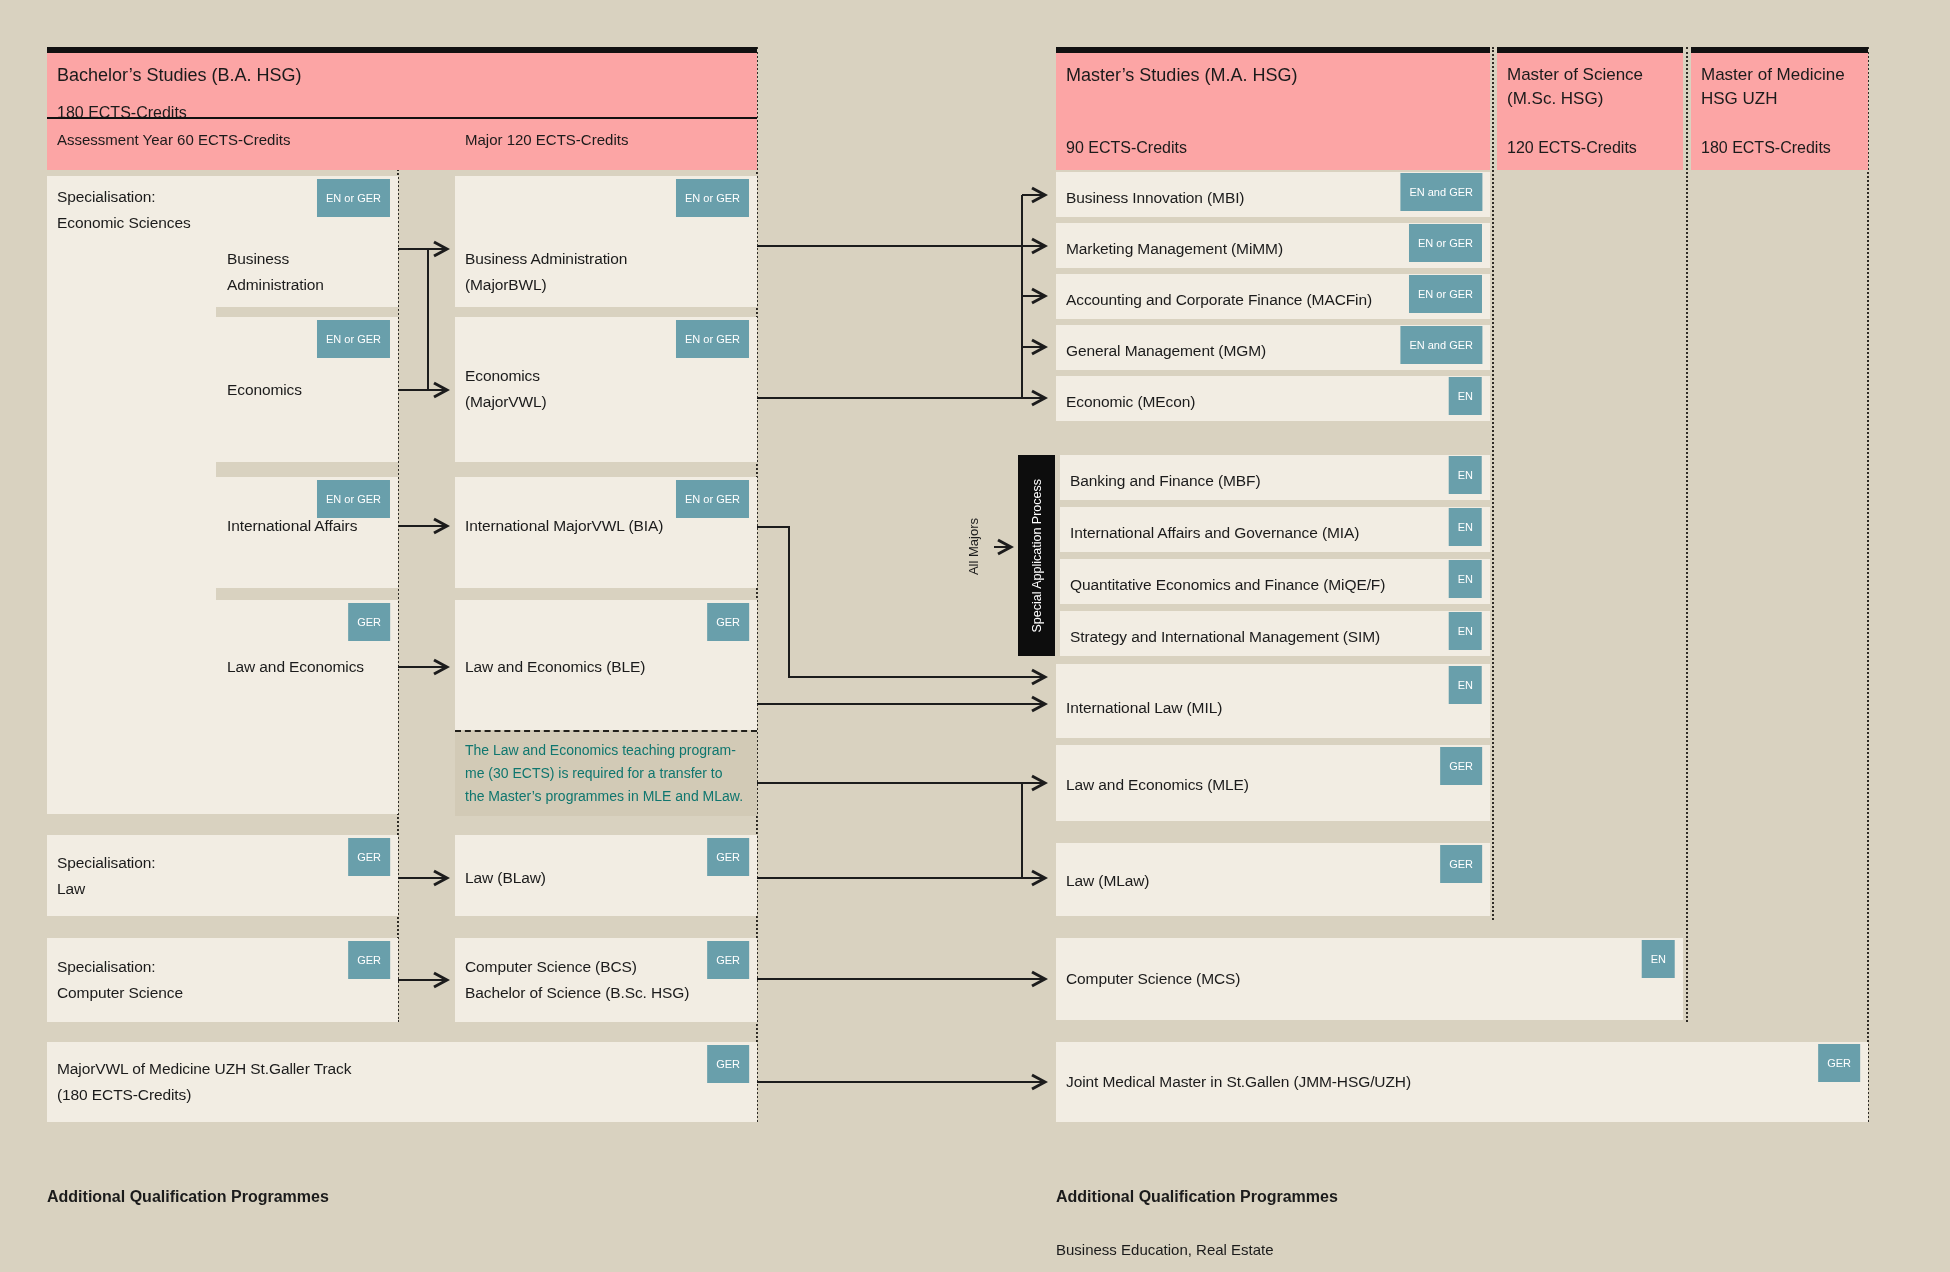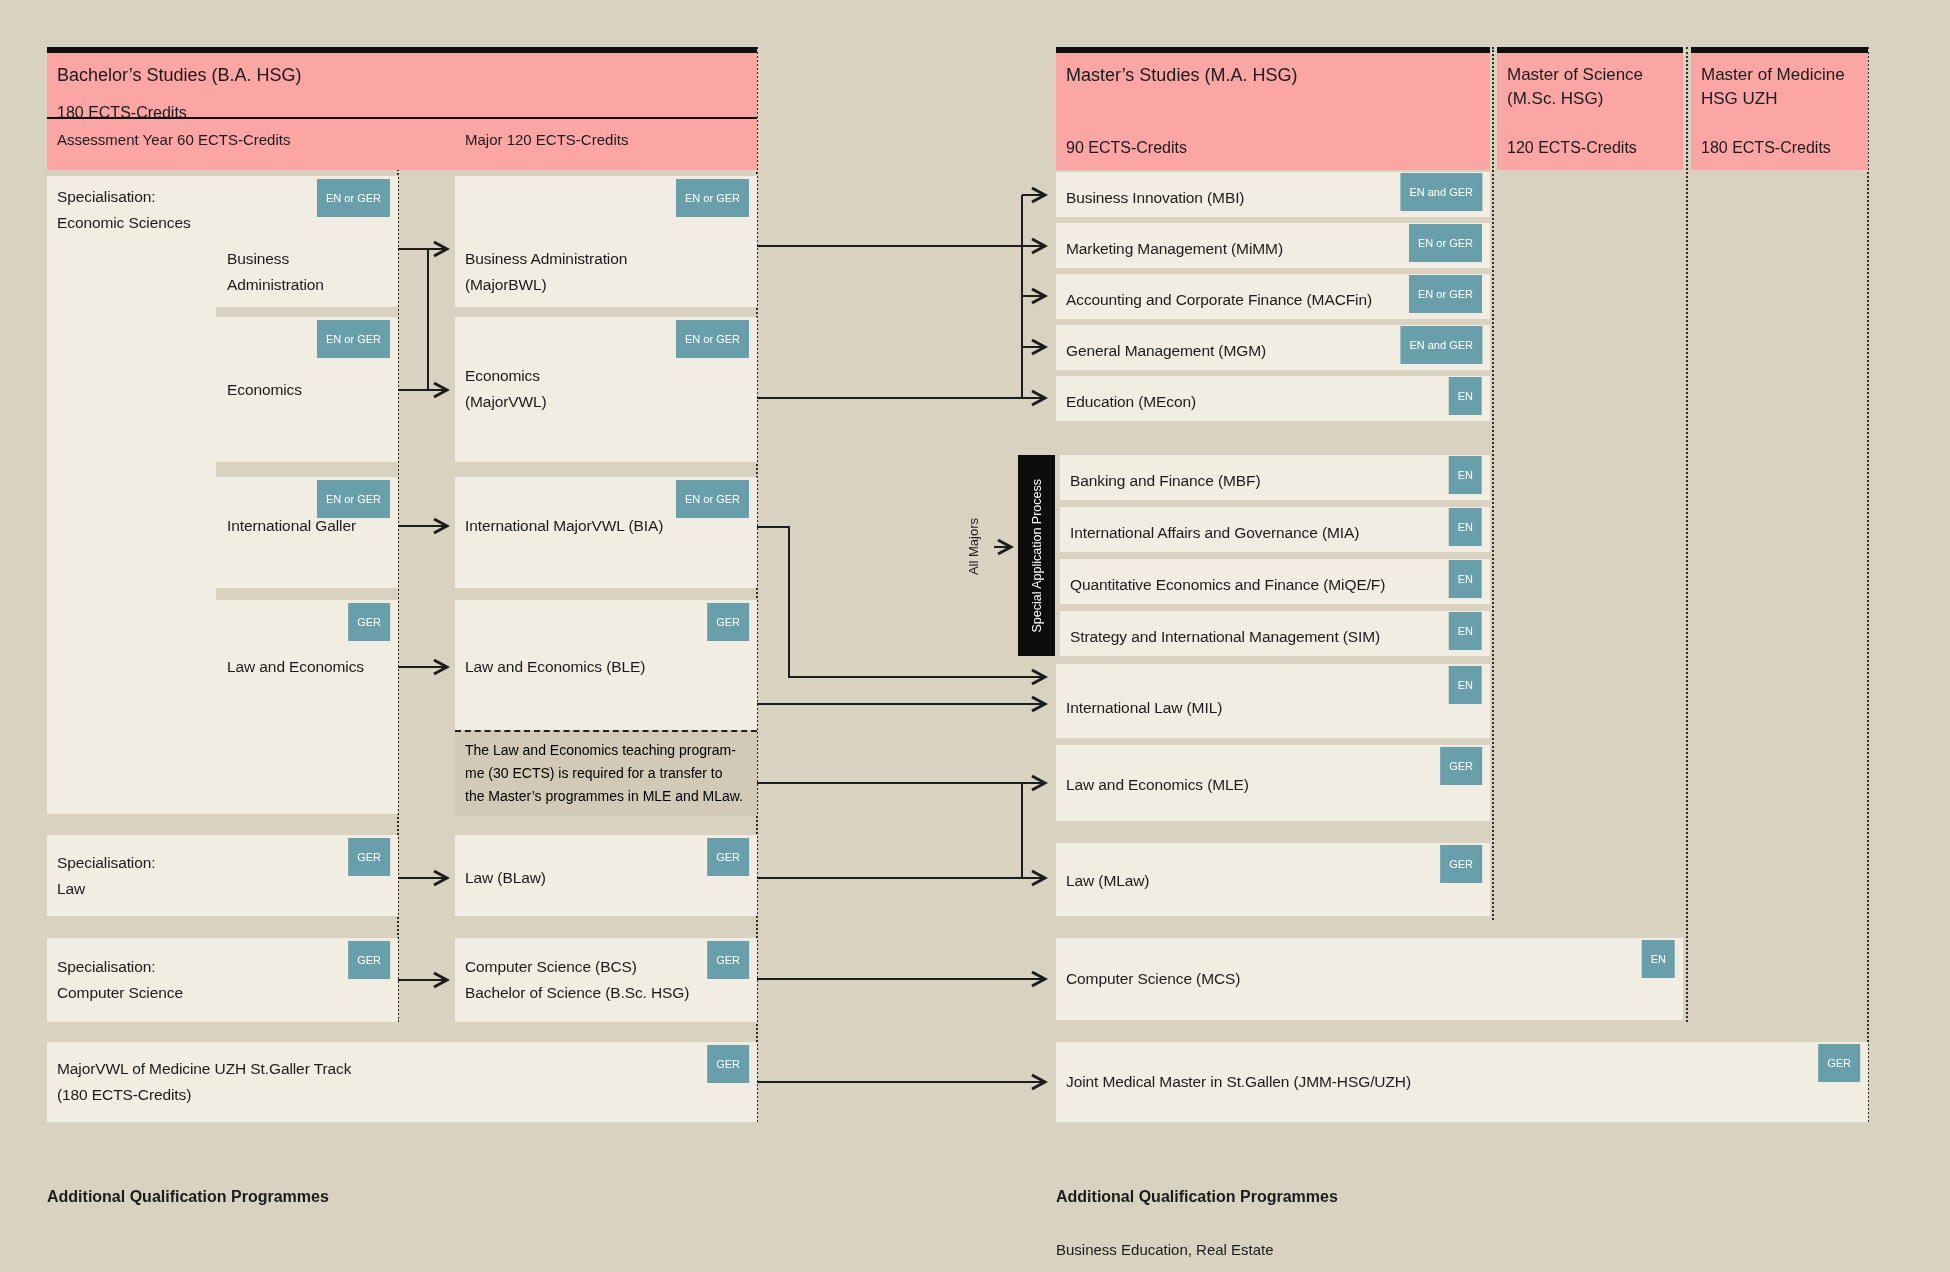--- a/index.html
+++ b/index.html
@@ -8,21 +8,21 @@
   .box{position:absolute;background:#f2ede3;}
   .white{position:absolute;background:#fca5a5;}
   .bar{position:absolute;background:#111111;height:6px;}
   .gap{position:absolute;background:#d9d2c0;}
   .dotv{position:absolute;width:0;border-left:2px dotted #2e2b25;}
   .t{position:absolute;color:#1b1b1b;}
   .t-title{font-size:18px;line-height:24px;}
   .t-credits{font-size:16px;margin-top:8px;}
   .t-sub{font-size:15px;}
   .lbl{position:absolute;color:#1b1b1b;font-size:15.5px;line-height:26px;letter-spacing:-0.1px;}
-  .note-t{position:absolute;color:#000000;font-size:14px;line-height:23px;}
+  .note-t{position:absolute;color:#0f766e;font-size:14px;line-height:23px;}
   .badge{position:absolute;transform:translateX(-100%);display:inline-flex;align-items:center;
          justify-content:center;height:38px;padding:0 9px;background:#699fab;color:#ffffff;
          font-size:11px;white-space:nowrap;}
   .notebox{position:absolute;background:#d2cab6;border-top:2px dashed #22201b;}
   .sap{position:absolute;background:#0d0d0d;display:flex;align-items:center;justify-content:center;}
   .vtext{writing-mode:vertical-rl;transform:rotate(180deg);white-space:nowrap;}
   .sap .vtext{color:#ffffff;font-size:12.5px;}
   .allmajors{position:absolute;display:flex;align-items:center;justify-content:center;
              color:#1b1b1b;font-size:13px;}
   .ft-title{position:absolute;color:#1b1b1b;font-size:16px;font-weight:bold;}
@@ -87,21 +87,21 @@
   </div>
 
   <span class="badge" style="left:390px;top:179px">EN or GER</span>
   <div class="lbl" style="left:227px;top:246px">
     <span>Business</span><br>
     <span>Administration</span>
   </div>
   <span class="badge" style="left:390px;top:320px">EN or GER</span>
   <div class="lbl" style="left:227px;top:377px">Economics</div>
   <span class="badge" style="left:390px;top:480px">EN or GER</span>
-  <div class="lbl" style="left:227px;top:513px">International Galler</div>
+  <div class="lbl" style="left:227px;top:513px">International Affairs</div>
   <span class="badge" style="left:390px;top:603px">GER</span>
   <div class="lbl" style="left:227px;top:654px">Law and Economics</div>
 
   <div class="box" style="left:455px;top:176px;width:302px;height:131px"></div>
   <span class="badge" style="left:749px;top:179px">EN or GER</span>
   <div class="lbl" style="left:465px;top:246px">
     <span>Business Administration</span><br>
     <span>(MajorBWL)</span>
   </div>
 
@@ -168,21 +168,21 @@
   <div class="box" style="left:1056px;top:274px;width:434px;height:45px"></div>
   <span class="badge" style="left:1482px;top:275px">EN or GER</span>
   <div class="lbl" style="left:1066px;top:287px">Accounting and Corporate Finance (MACFin)</div>
 
   <div class="box" style="left:1056px;top:325px;width:434px;height:45px"></div>
   <span class="badge" style="left:1482px;top:326px">EN and GER</span>
   <div class="lbl" style="left:1066px;top:338px">General Management (MGM)</div>
 
   <div class="box" style="left:1056px;top:376px;width:434px;height:45px"></div>
   <span class="badge" style="left:1482px;top:377px">EN</span>
-  <div class="lbl" style="left:1066px;top:389px">Education (MEcon)</div>
+  <div class="lbl" style="left:1066px;top:389px">Economic (MEcon)</div>
 
   <div class="allmajors" style="left:958px;top:487px;width:30px;height:120px">
     <span class="vtext">All Majors</span>
   </div>
   <div class="sap" style="left:1018px;top:455px;width:37px;height:201px">
     <span class="vtext">Special Application Process</span>
   </div>
 
   <div class="box" style="left:1060px;top:455px;width:430px;height:45px"></div>
   <span class="badge" style="left:1482px;top:456px">EN</span>

